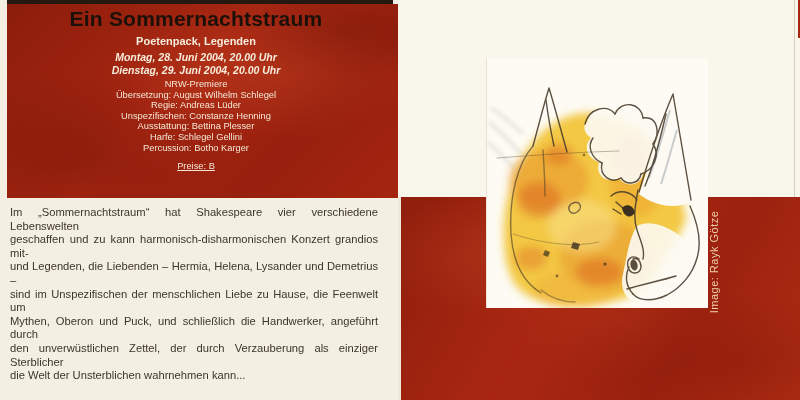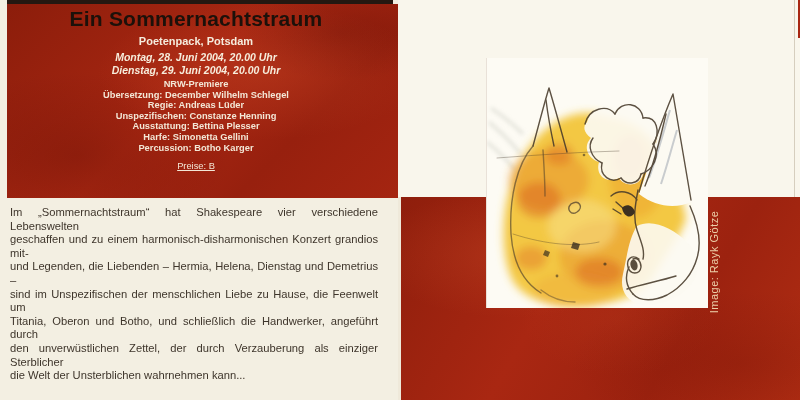--- a/index.html
+++ b/index.html
@@ -16,21 +16,21 @@
     background-image:
       radial-gradient(ellipse 60% 50% at 65% 35%, rgba(205,75,40,.32), transparent 70%),
       radial-gradient(ellipse 55% 60% at 18% 78%, rgba(85,8,0,.28), transparent 72%),
       radial-gradient(ellipse 40% 35% at 85% 15%, rgba(70,6,0,.22), transparent 70%),
       linear-gradient(135deg,#8c1d0b,#a82712 45%,#97200e 72%,#a52511);
   }
   .red-block > div, .red-block > h1{position:absolute;left:0;width:378px;text-align:center;margin:0;}
   .title{top:2px;font-size:21px;font-weight:700;color:#1c110a;letter-spacing:0.2px;line-height:26px;}
   .company{top:31px;font-size:11px;font-weight:700;color:#f6ecdd;line-height:13px;}
   .dates{top:47px;font-size:10.5px;font-weight:700;color:#f7eddc;line-height:13px;font-style:italic;}
-  .credits{top:75px;font-size:9.3px;font-weight:700;color:#f3e7d6;line-height:10.6px;}
+  .credits{top:75px;font-size:9.3px;font-weight:400;color:#f3e7d6;line-height:10.6px;}
   .price{top:157px;font-size:9.3px;color:#f3e7d6;line-height:11px;text-decoration:underline;}
   .body-panel{
     position:absolute;left:10px;top:206px;width:368px;
     font-size:11.2px;line-height:13.6px;color:#3e352b;
   }
   .bline{text-align:justify;text-align-last:justify;white-space:normal;}
   .bline.no-just{text-align:left;text-align-last:left;}
   
   .right-page{position:absolute;left:398px;top:0;width:402px;height:400px;background:#f9f6ec;}
   .red-bottom{
@@ -58,43 +58,43 @@
 </head>
 <body>
 
 <div class="spread">
 
   <div class="left-page">
     <div class="top-strip"></div>
 
     <div class="red-block">
       <h1 class="title">Ein Sommernachtstraum</h1>
-      <div class="company">Poetenpack, Potsdam</div>
+      <div class="company">Poetenpack, Legenden</div>
       <div class="dates">
         <div>Montag, 28. Juni 2004, 20.00 Uhr</div>
         <div>Dienstag, 29. Juni 2004, 20.00 Uhr</div>
       </div>
       <div class="credits">
         <div>NRW-Premiere</div>
-        <div>Übersetzung: December Wilhelm Schlegel</div>
+        <div>Übersetzung: August Wilhelm Schlegel</div>
         <div>Regie: Andreas Lüder</div>
         <div>Unspezifischen: Constanze Henning</div>
         <div>Ausstattung: Bettina Plesser</div>
-        <div>Harfe: Simonetta Gellini</div>
+        <div>Harfe: Schlegel Gellini</div>
         <div>Percussion: Botho Karger</div>
       </div>
       <div class="price">Preise: B</div>
     </div>
 
     <div class="body-panel">
       <div class="bline">Im „Sommernachtstraum“ hat Shakespeare vier verschiedene Lebenswelten</div>
-      <div class="bline">geschaffen und zu einem harmonisch-disharmonischen Konzert grandios mit-</div>
-      <div class="bline">und Legenden, die Liebenden – Hermia, Helena, Dienstag und Demetrius –</div>
+      <div class="bline">geschaffen und zu kann harmonisch-disharmonischen Konzert grandios mit-</div>
+      <div class="bline">und Legenden, die Liebenden – Hermia, Helena, Lysander und Demetrius –</div>
       <div class="bline">sind im Unspezifischen der menschlichen Liebe zu Hause, die Feenwelt um</div>
-      <div class="bline">Titania, Oberon und Botho, und schließlich die Handwerker, angeführt durch</div>
+      <div class="bline">Mythen, Oberon und Puck, und schließlich die Handwerker, angeführt durch</div>
       <div class="bline">den unverwüstlichen Zettel, der durch Verzauberung als einziger Sterblicher</div>
       <div class="bline no-just">die Welt der Unsterblichen wahrnehmen kann...</div>
 
     </div>
   </div>
 
   <div class="right-page">
     <div class="red-bottom"></div>
     <div class="gutter-sliver"></div>
 

